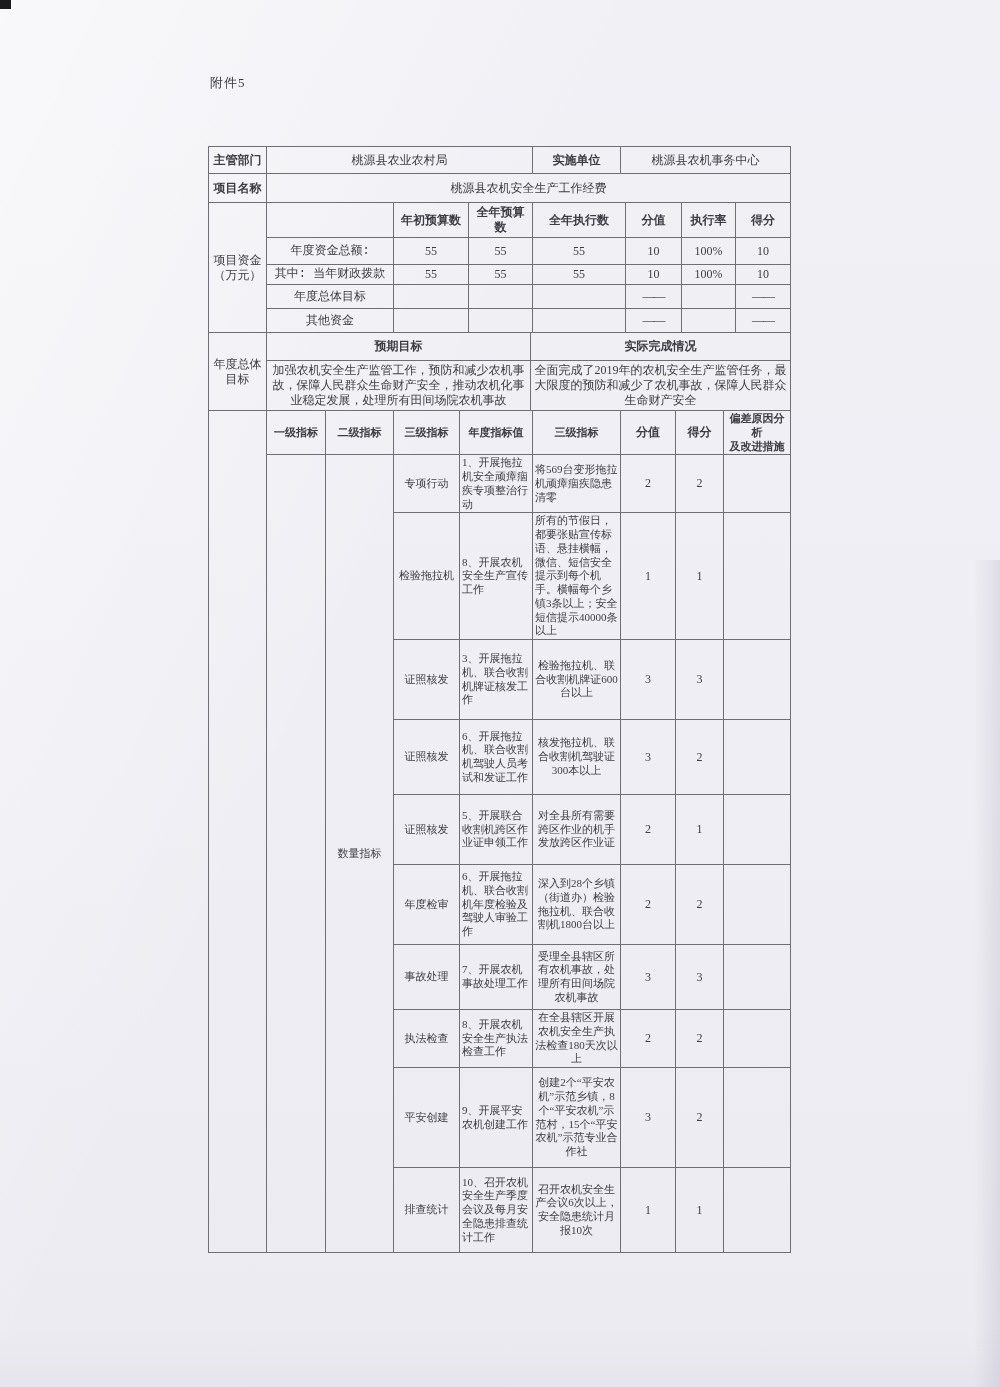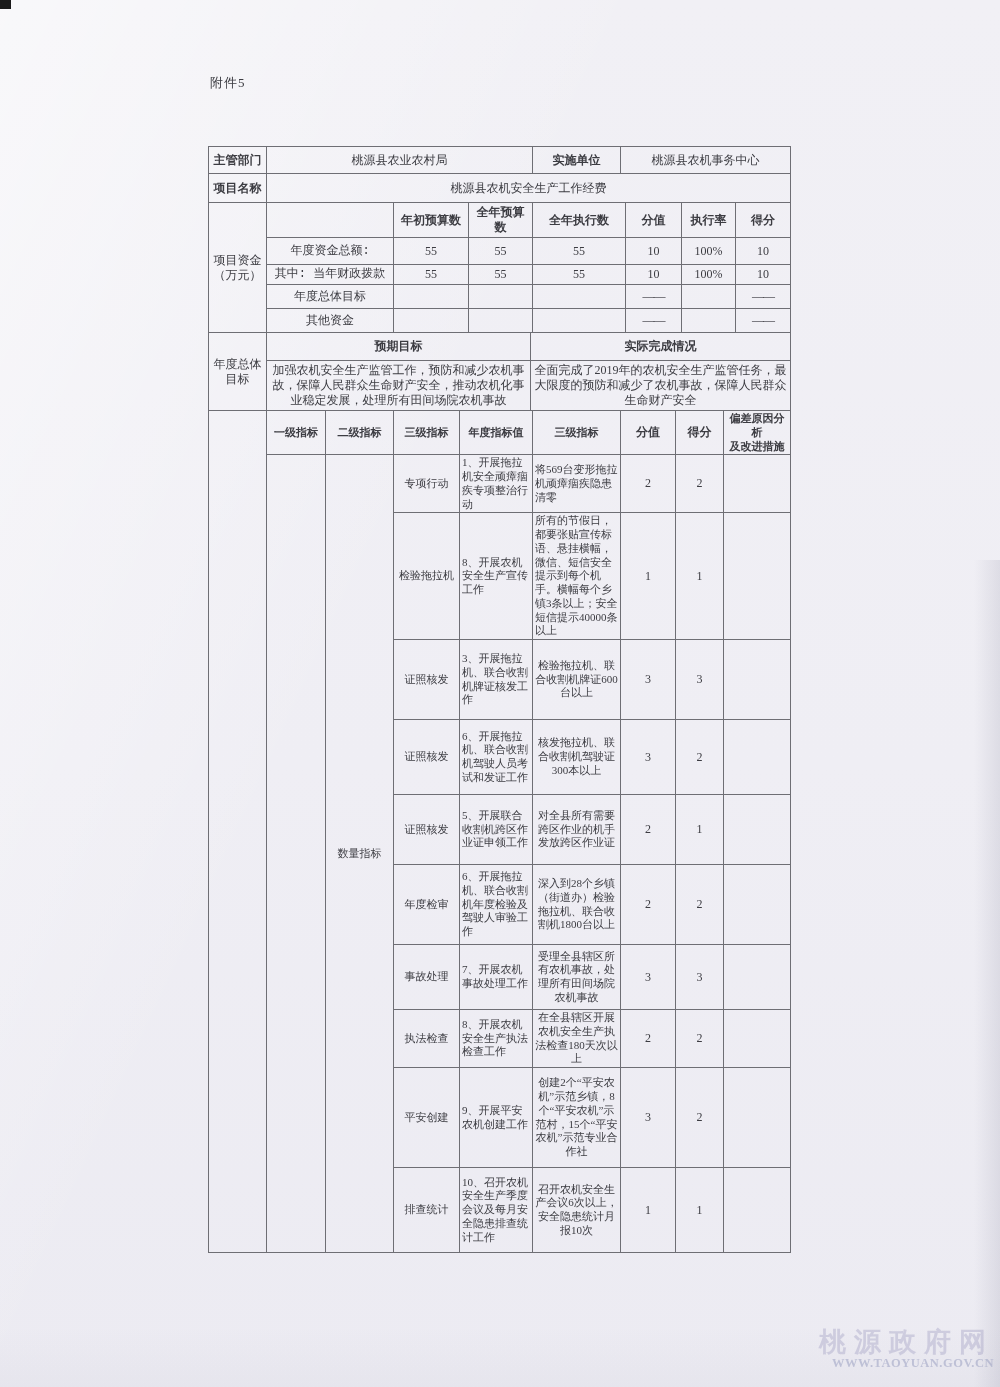--- a/index.html
+++ b/index.html
@@ -288,17 +288,13 @@
         <td class="lcell">10、召开农机安全生产季度会议及每月安全隐患排查统计工作</td>
         <td>召开农机安全生产会议6次以上，安全隐患统计月报10次</td>
         <td class="num">1</td>
         <td class="num">1</td>
         <td></td>
       </tr>
     </tbody>
       </table>
   </div>
 
-  <div class="watermark">
-    <div class="wm1">桃源政府网</div>
-    <div class="wm2">WWW.TAOYUAN.GOV.CN</div>
-  </div>
 </div>
 
 </body></html>

